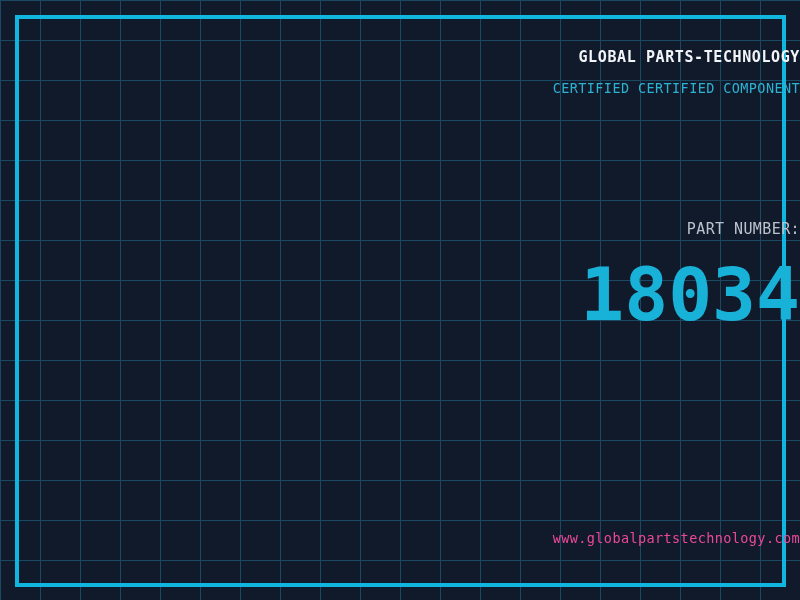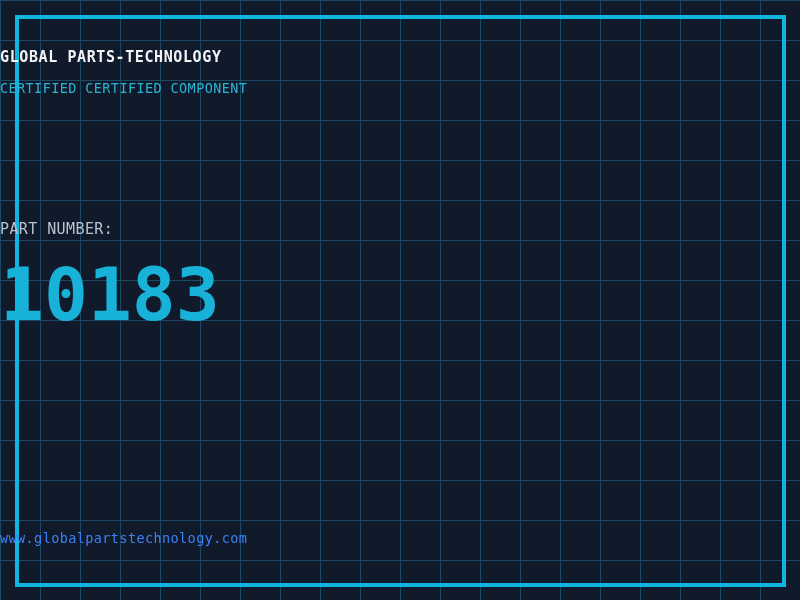--- a/index.html
+++ b/index.html
@@ -28,21 +28,21 @@
     box-sizing: border-box;
     width: 771px;
     height: 572px;
     border: 4px solid #10b6e0;
   }
 
   .centered-line {
     position: absolute;
     left: 0;
     width: 800px;
-    text-align: left;
+    text-align: right;
     white-space: pre;
   }
 
   .title {
     top: 48px;
     font-size: 15px;
     font-weight: bold;
     letter-spacing: 0.6px;
     color: #f2f5f7;
   }
@@ -67,29 +67,29 @@
     line-height: 80px;
     font-size: 73px;
     font-weight: bold;
     color: #18b2d8;
   }
 
   .footer-url {
     top: 530px;
     font-size: 13.5px;
     letter-spacing: 0.4px;
-    color: #3b82f6;
+    color: #ec4899;
   }
 </style>
 </head>
 <body>
 
 <div class="frame"></div>
 
 <div class="centered-line title">GLOBAL PARTS-TECHNOLOGY</div>
 
 <div class="centered-line subtitle">CERTIFIED CERTIFIED COMPONENT</div>
 
 <div class="centered-line part-label">PART NUMBER:</div>
 
-<div class="centered-line part-number">10183</div>
+<div class="centered-line part-number">18034</div>
 
 <div class="centered-line footer-url">www.globalpartstechnology.com</div>
 
 </body></html>

